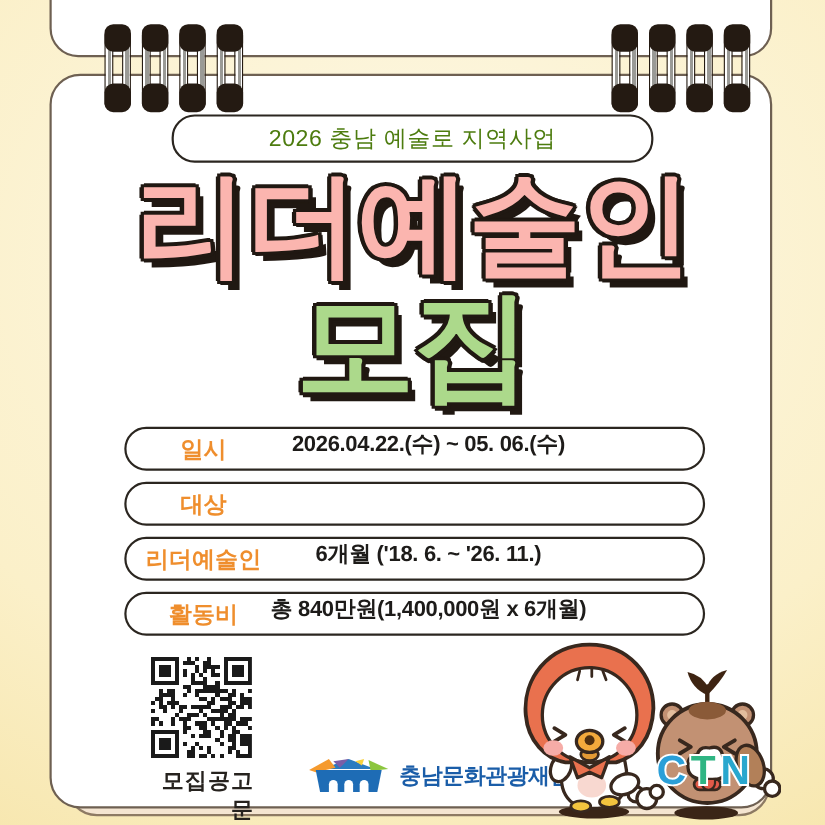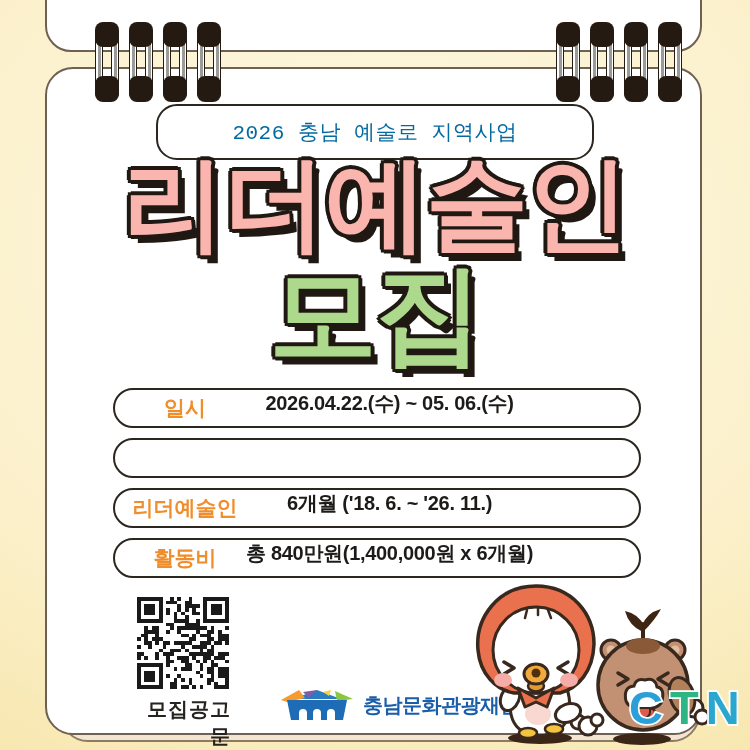--- a/index.html
+++ b/index.html
@@ -34,24 +34,24 @@
   }
   .ring .bar.b1 { left:0; }
   .ring .bar.b2 { right:0; }
   .ring .clamp { position:absolute; left:0; right:0; height:25px; background:#241a12; border-radius:8px; }
   .ring .clamp.top { top:0; }
   .ring .clamp.bot { bottom:0; height:26px; }
 
   
   .badge {
     position:absolute; left:50%; top:104px; transform:translateX(-50%);
-    width:438px; height:56px; background:#fff;
+    width:438px; height:44px; background:#fff;
     border:2px solid #2b2620; border-radius:21px;
     display:flex; align-items:center; justify-content:center;
-    font-size:21px; color:#0369a1; font-weight:500; letter-spacing:0.5px;font-family:Liberation Mono, monospace;
+    font-size:21px; color:#4d7c0f; font-weight:500; letter-spacing:0.5px;
   }
 
   
   .title {
     position:absolute; left:0; width:100%; text-align:center;
     font-weight:900; line-height:1;
     -webkit-text-stroke:4px #201812; paint-order:stroke fill;
     text-shadow:
       -3px -3px 0 #201812, 3px -3px 0 #201812, -3px 3px 0 #201812, 3px 3px 0 #201812,
       -4px 0 0 #201812, 4px 0 0 #201812, 0 -4px 0 #201812, 0 4px 0 #201812,
@@ -86,22 +86,22 @@
   
   .logo-block { position:absolute; left:279px; top:687px; display:flex; align-items:center; gap:8px; }
   .org-name { color:#1a5da8; font-weight:800; font-size:20px; letter-spacing:-0.5px; }
 
   
   .mascots { position:absolute; left:466px; top:580px; width:244px; height:168px; }
 
   
   .ctn {
     position:absolute; left:597px; top:680px;
-    font-size:47px; font-weight:900; letter-spacing:-3px;
-    -webkit-text-stroke:3.5px #ffffff; paint-order:stroke fill;margin-left:32px;
+    font-size:37px; font-weight:900; letter-spacing:-3px;
+    -webkit-text-stroke:3.5px #ffffff; paint-order:stroke fill;
   }
 </style>
 </head>
 <body>
 
 <div class="stage">
 
   <div class="page-under"></div>
   <div class="back-page"></div>
   <div class="page"></div>
@@ -161,20 +161,21 @@
 
   <div class="title line2">모집</div>
   <div class="title line1">리더예술인</div>
 
   <div class="rows">
     <div class="row">
       <span class="row-label">일시</span>
       <span class="row-value">2026.04.22.(수) ~ 05. 06.(수)</span>
     </div>
     <div class="row">
+      <span class="row-label">대상</span>
     </div>
     <div class="row">
       <span class="row-label">리더예술인</span>
       <span class="row-value">6개월 ('18. 6. ~ '26. 11.)</span>
     </div>
     <div class="row">
       <span class="row-label">활동비</span>
       <span class="row-value">총 840만원(1,400,000원 x 6개월)</span>
     </div>
   </div>

